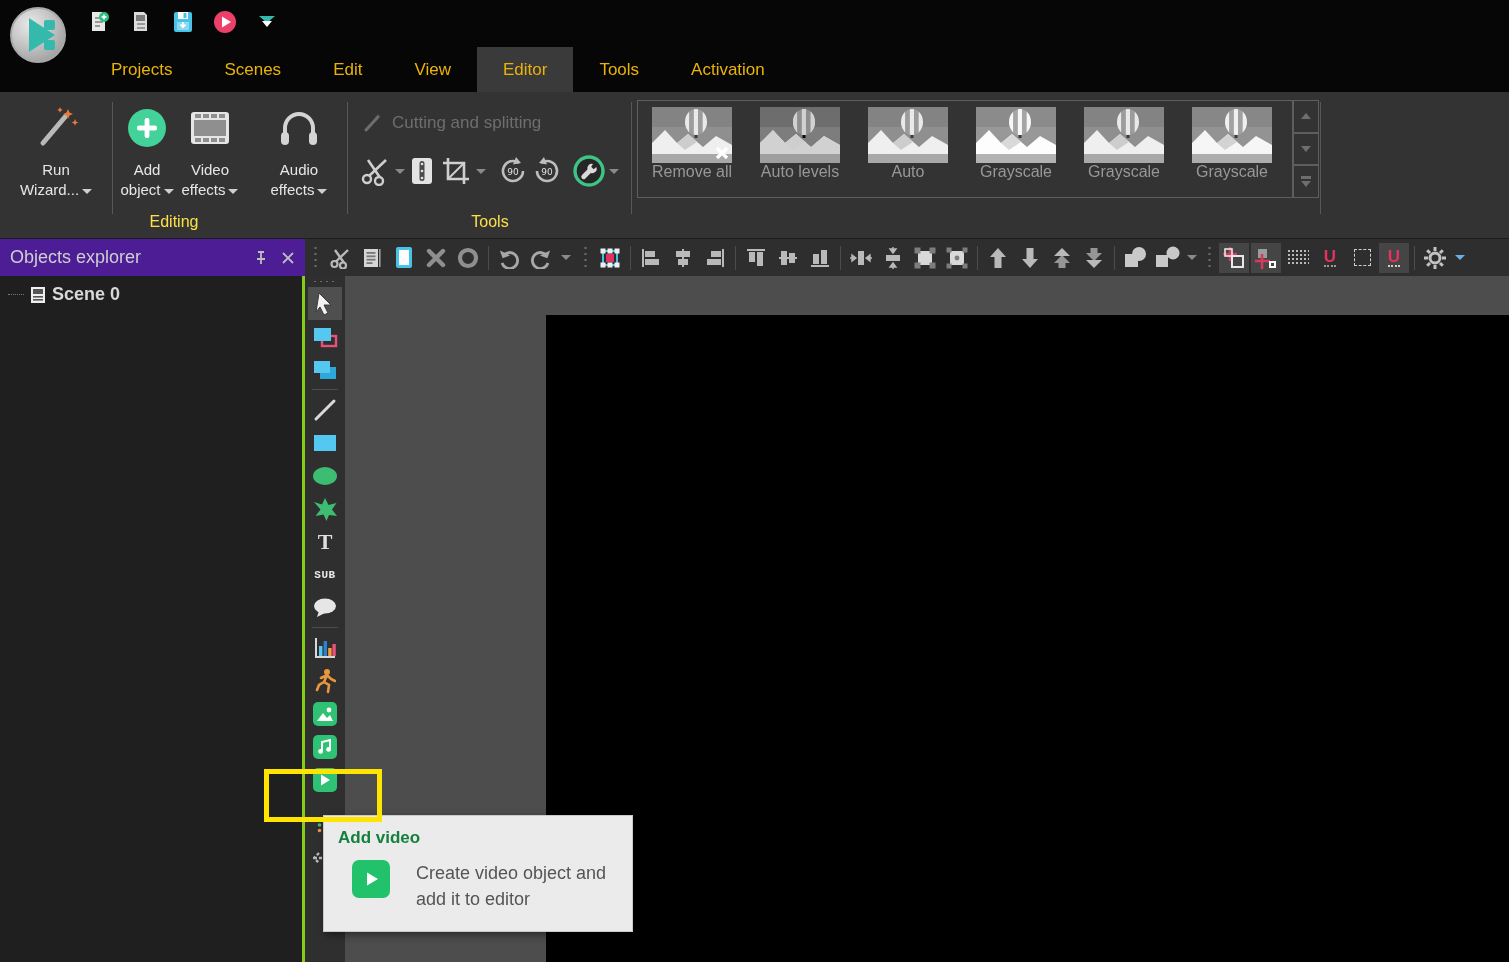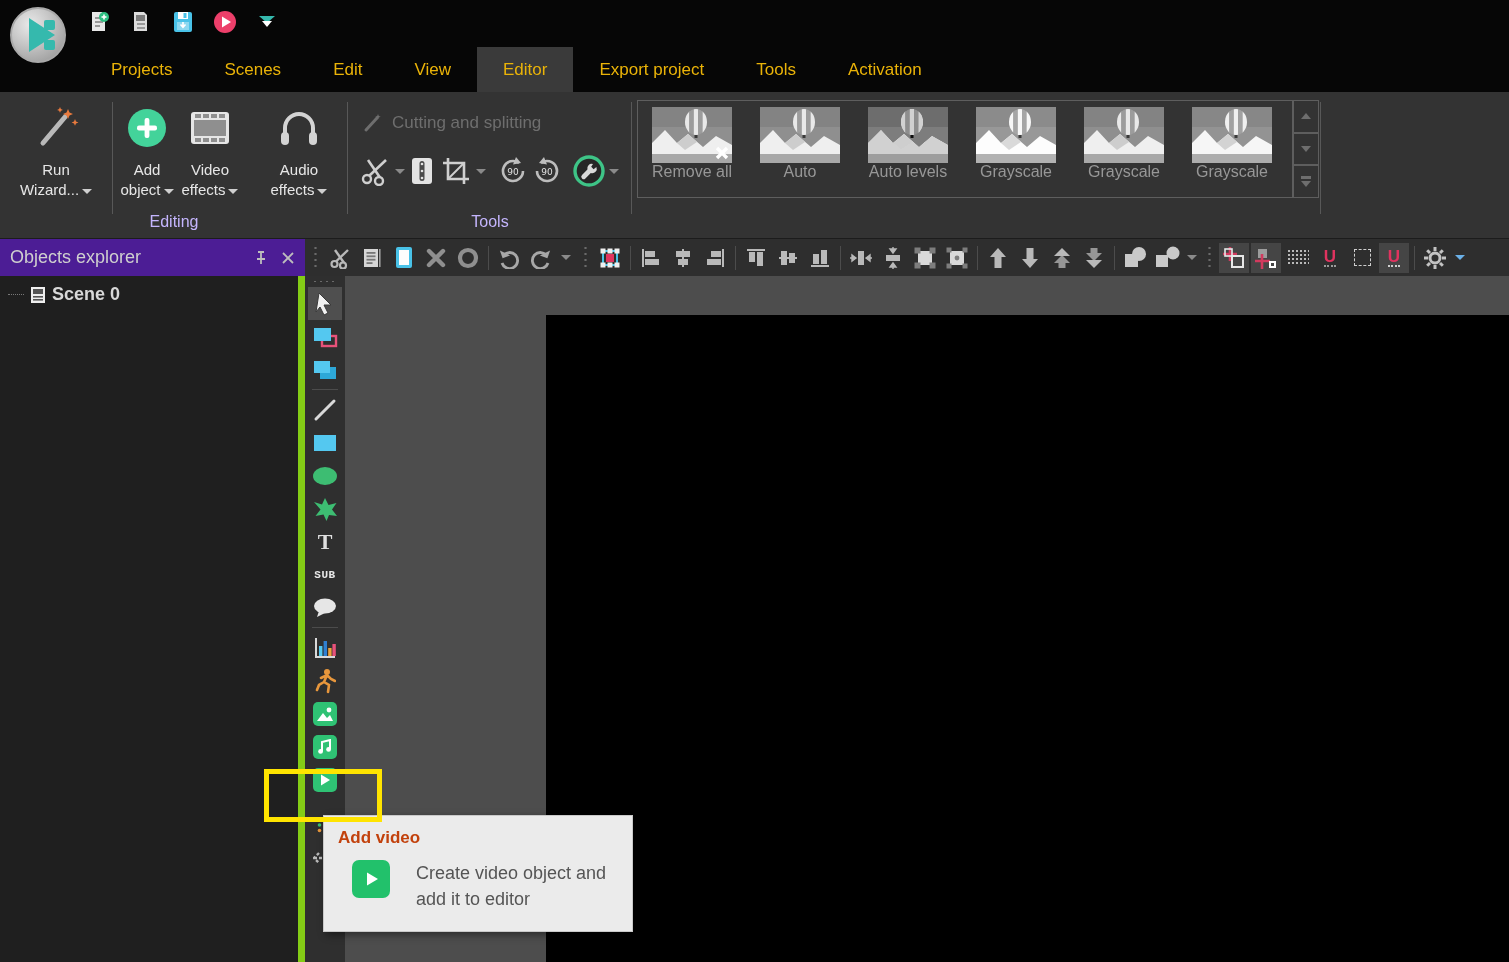--- a/index.html
+++ b/index.html
@@ -22,21 +22,21 @@
   
   #tabbar { position:absolute; top:47px; left:0; width:1509px; height:45px; background:#060606;
             display:flex; align-items:stretch; padding-left:85px; z-index:3; }
   .tab { color:#eab308; font-size:17px; display:flex; align-items:center; padding:0 26px; cursor:pointer; }
   .tab.active { background:#3a3a3a; }
 
   
   #ribbon { position:absolute; top:92px; left:0; width:1509px; height:146px; background:#333333; }
   .rgroup { position:absolute; top:0; height:146px; }
   .rgroup-label { position:absolute; bottom:7px; left:0; right:0; text-align:center;
-                  color:#c4b5fd; font-size:16px; }
+                  color:#fde047; font-size:16px; }
   .vsep { position:absolute; top:10px; bottom:24px; width:1px; background:#585858; }
   .rib-btn { position:absolute; top:8px; text-align:center; color:#e6e6e6; font-size:15px;
              line-height:20px; cursor:pointer; }
   .rib-btn .big-ic { height:56px; display:flex; align-items:center; justify-content:center; margin-bottom:4px; }
   .caret { display:inline-block; width:0; height:0; border-left:5px solid transparent;
            border-right:5px solid transparent; border-top:5px solid #cfcfcf; margin-left:3px; vertical-align:middle; }
   .disabled-tool { position:absolute; top:20px; left:14px; display:flex; align-items:center; gap:8px;
                    color:#6e6e6e; font-size:17px; }
   .tool-ic-row { position:absolute; top:62px; left:10px; display:flex; align-items:center; }
   .tico { width:34px; height:34px; display:flex; align-items:center; justify-content:center; cursor:pointer; }
@@ -66,21 +66,21 @@
   .t2sep { width:1px; height:24px; background:#4c4c4c; margin:0 3px; flex:none; }
   .dots { width:6px; height:26px; flex:none; margin:0 4px;
           background-image:radial-gradient(#6a6a6a 1px, transparent 1.2px); background-size:5px 6px; }
   .grid-dots { width:22px; height:17px;
           background-image:radial-gradient(#b9b9b9 1px, transparent 1.2px); background-size:4px 4px; }
   .dash-frame { width:17px; height:17px; border:1.5px dashed #cfcfcf; }
   .redU { color:#e0335f; font-weight:bold; font-size:17px; border-bottom:2px dotted #cfcfcf; line-height:16px; }
 
   
   #explorer-body { position:absolute; top:276px; left:0; width:305px; height:686px; background:#1f1f1f;
-                   border-right:7px solid #84cc16; }
+                   border-right:3px solid #84cc16; }
   .tree-item { display:flex; align-items:center; gap:6px; padding:8px 6px 6px 8px;
                color:#d8d8d8; font-size:18px; font-weight:bold; }
   .tree-branch { width:16px; border-top:1px dotted #777; }
 
   
   #side-toolbar { position:absolute; top:276px; left:305px; width:40px; height:686px; background:#2f2f2f;
                   display:flex; flex-direction:column; align-items:center; }
   .st { width:34px; height:33px; display:flex; align-items:center; justify-content:center; cursor:pointer; flex:none; }
   .st.selected { background:#4f4f4f; }
   .st-sep { width:26px; height:1px; background:#4c4c4c; margin:3px 0; flex:none; }
@@ -92,21 +92,21 @@
   
   #canvas { position:absolute; top:276px; left:345px; width:1164px; height:686px; background:#4d4d4d; }
   #scene-rect { position:absolute; left:201px; top:39px; right:0; bottom:0; background:#000; }
 
   
   #highlight-box { position:absolute; left:264px; top:769px; width:118px; height:53px;
                    border:5px solid #ffe400; z-index:30; pointer-events:none; }
   #tooltip { position:absolute; left:323px; top:815px; width:310px; height:117px; background:#ebebeb;
              border:1px solid #c9c9c9; box-shadow:3px 3px 8px rgba(0,0,0,.45); z-index:25;
              padding:12px 14px; }
-  #tooltip h4 { color:#c2410c; font-size:17px; margin-bottom:12px; font-weight:bold; }
+  #tooltip h4 { color:#15803d; font-size:17px; margin-bottom:12px; font-weight:bold; }
   #tooltip .row { display:flex; gap:26px; align-items:flex-start; }
   #tooltip .tt-ic { width:38px; height:38px; background:#22c16b; border-radius:7px; flex:none;
                     display:flex; align-items:center; justify-content:center; margin-left:14px; }
   #tooltip .tt-text { color:#555; font-size:18px; line-height:26px; width:210px; }
   svg { display:block; }
 </style>
 </head>
 <body>
 
 <div id="titlebar">
@@ -158,21 +158,20 @@
   <div class="film-sq1"></div>
   <div class="film-sq2"></div>
 </div>
 
 <div id="tabbar">
   <div class="tab">Projects</div>
   <div class="tab">Scenes</div>
   <div class="tab">Edit</div>
   <div class="tab">View</div>
   <div class="tab active">Editor</div>
-  <div class="tab">Export project</div>
   <div class="tab">Tools</div>
   <div class="tab">Activation</div>
 </div>
 
 <div id="ribbon">
 
   <div class="rgroup" style="left:0; width:348px;">
     <div class="rib-btn" style="left:6px; width:100px;">
       <div class="big-ic">
         <svg width="46" height="46" viewBox="0 0 46 46">
@@ -320,34 +319,34 @@
             <svg width="80" height="56">
               <use href="#thumb"></use>
             </svg>
           <svg width="16" height="16" style="position:absolute; right:2px; bottom:2px;">
               <path d="M3 3l10 10M13 3L3 13" stroke="#fff" stroke-width="3.4"></path>
             </svg>
         </div>
         <div class="qs-label">Remove all</div>
       </div>
       <div class="qs-item">
+        <div class="qs-thumb" style="filter:contrast(1.6) brightness(.82);">
+            <svg width="80" height="56">
+              <use href="#thumb"></use>
+            </svg>
+          </div>
+        <div class="qs-label">Auto levels</div>
+      </div>
+      <div class="qs-item">
         <div class="qs-thumb">
             <svg width="80" height="56">
               <use href="#thumb"></use>
             </svg>
           </div>
         <div class="qs-label">Auto</div>
-      </div>
-      <div class="qs-item">
-        <div class="qs-thumb" style="filter:contrast(1.6) brightness(.82);">
-            <svg width="80" height="56">
-              <use href="#thumb"></use>
-            </svg>
-          </div>
-        <div class="qs-label">Auto levels</div>
       </div>
       <div class="qs-item">
         <div class="qs-thumb" style="filter:brightness(1.06);">
             <svg width="80" height="56">
               <use href="#thumb"></use>
             </svg>
           </div>
         <div class="qs-label">Grayscale</div>
       </div>
       <div class="qs-item">

